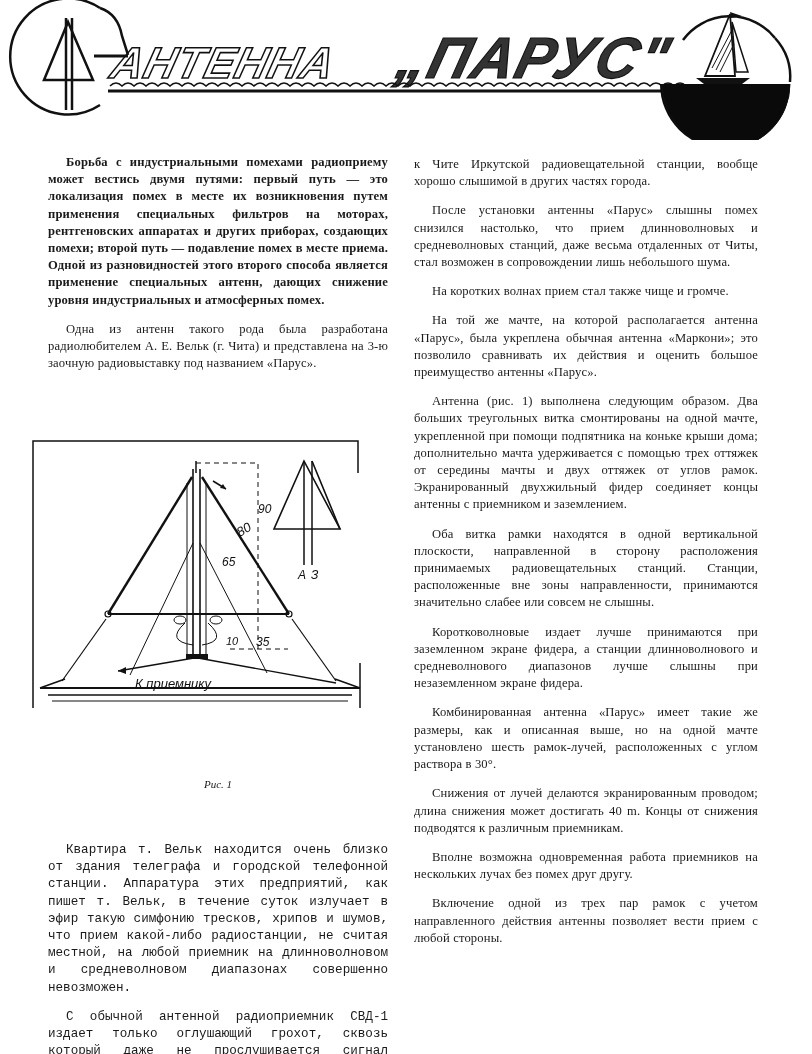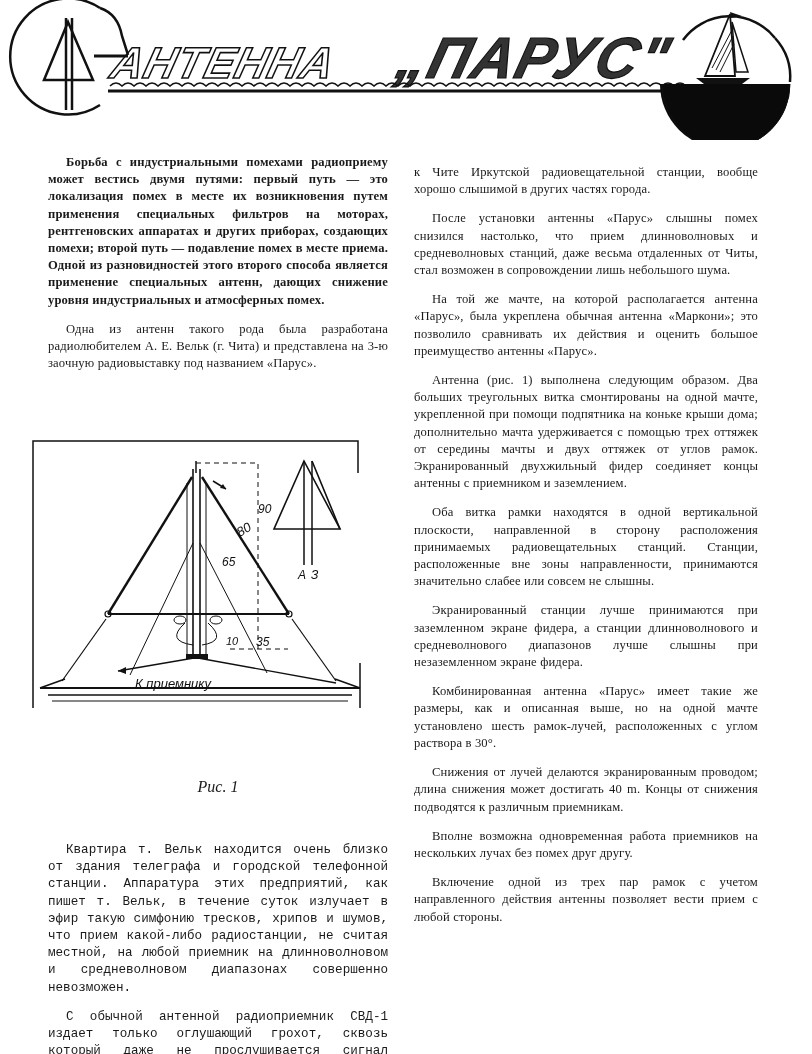--- a/index.html
+++ b/index.html
@@ -5,29 +5,29 @@
   html, body { margin: 0; padding: 0; background: #ffffff; }
   body {
     width: 812px; height: 1054px; position: relative; overflow: hidden;
     font-family: "Liberation Serif", "DejaVu Serif", serif;
     color: #1a1a1a;
   }
   .header { position: absolute; left: 0; top: 0; width: 812px; height: 140px; }
   .header svg { display: block; }
   .col { position: absolute; font-size: 12.6px; line-height: 17.2px; text-align: justify; }
   .col.left { left: 48px; top: 154px; width: 340px; }
-  .col.right { left: 414px; top: 164px; width: 344px; }
+  .col.right { left: 414px; top: 156px; width: 344px; }
   .col p { margin: 0 0 12px 0; text-indent: 18px; letter-spacing: 0.15px; }
   .col p.cont { text-indent: 0; }
   .col p.bold { font-weight: bold; }
   .figure { position: absolute; left: 30px; top: 433px; width: 340px; height: 280px; }
   .figure svg { display: block; }
   .caption {
     position: absolute; left: 48px; top: 778px; width: 340px; text-align: center;
-    font-style: italic; font-size: 16px;
+    font-style: italic; font-size: 11px;
   }
   .left-bottom { position: absolute; left: 48px; top: 842px; width: 340px; font-size: 12.6px; line-height: 17.2px; text-align: justify; font-family: Liberation Mono, monospace; }
   .left-bottom p { margin: 0 0 12px 0; text-indent: 18px; }
 </style>
 </head>
 <body>
 
 <div class="header">
   <svg width="812" height="140" viewBox="0 0 812 140">
 
@@ -144,21 +144,22 @@
 <div class="caption">Рис. 1</div>
 
 <div class="left-bottom">
   <p>Квартира т. Вельк находится очень близко от здания телеграфа и городской телефонной станции. Аппаратура этих предприятий, как пишет т. Вельк, в течение суток излучает в эфир такую симфонию тресков, хрипов и шумов, что прием какой-либо радиостанции, не считая местной, на любой приемник на длинноволновом и средневолновом диапазонах совершенно невозможен.</p>
   <p>С обычной антенной радиоприемник СВД-1 издает только оглушающий грохот, сквозь который даже не прослушивается сигнал ближайшей</p>
 </div>
 
 <div class="col right">
   <p class="cont">к Чите Иркутской радиовещательной станции, вообще хорошо слышимой в других частях города.</p>
   <p>После установки антенны «Парус» слышны помех снизился настолько, что прием длинноволновых и средневолновых станций, даже весьма отдаленных от Читы, стал возможен в сопровождении лишь небольшого шума.</p>
+  <p>На коротких волнах прием стал также чище и громче.</p>
   <p>На той же мачте, на которой располагается антенна «Парус», была укреплена обычная антенна «Маркони»; это позволило сравнивать их действия и оценить большое преимущество антенны «Парус».</p>
   <p>Антенна (рис. 1) выполнена следующим образом. Два больших треугольных витка смонтированы на одной мачте, укрепленной при помощи подпятника на коньке крыши дома; дополнительно мачта удерживается с помощью трех оттяжек от середины мачты и двух оттяжек от углов рамок. Экранированный двухжильный фидер соединяет концы антенны с приемником и заземлением.</p>
   <p>Оба витка рамки находятся в одной вертикальной плоскости, направленной в сторону расположения принимаемых радиовещательных станций. Станции, расположенные вне зоны направленности, принимаются значительно слабее или совсем не слышны.</p>
-  <p>Экранированный станции лучше принимаются при заземленном экране фидера, а станции длинноволнового и средневолнового диапазонов лучше слышны при незаземленном экране фидера.</p>
+  <p>Коротковолновые издает лучше принимаются при заземленном экране фидера, а станции длинноволнового и средневолнового диапазонов лучше слышны при незаземленном экране фидера.</p>
   <p>Комбинированная антенна «Парус» имеет такие же размеры, как и описанная выше, но на одной мачте установлено шесть рамок-лучей, расположенных с углом раствора в 30°.</p>
   <p>Снижения от лучей делаются экранированным проводом; длина снижения может достигать 40 m. Концы от снижения подводятся к различным приемникам.</p>
   <p>Вполне возможна одновременная работа приемников на нескольких лучах без помех друг другу.</p>
   <p>Включение одной из трех пар рамок с учетом направленного действия антенны позволяет вести прием с любой стороны.</p>
 </div>
 
 </body></html>

